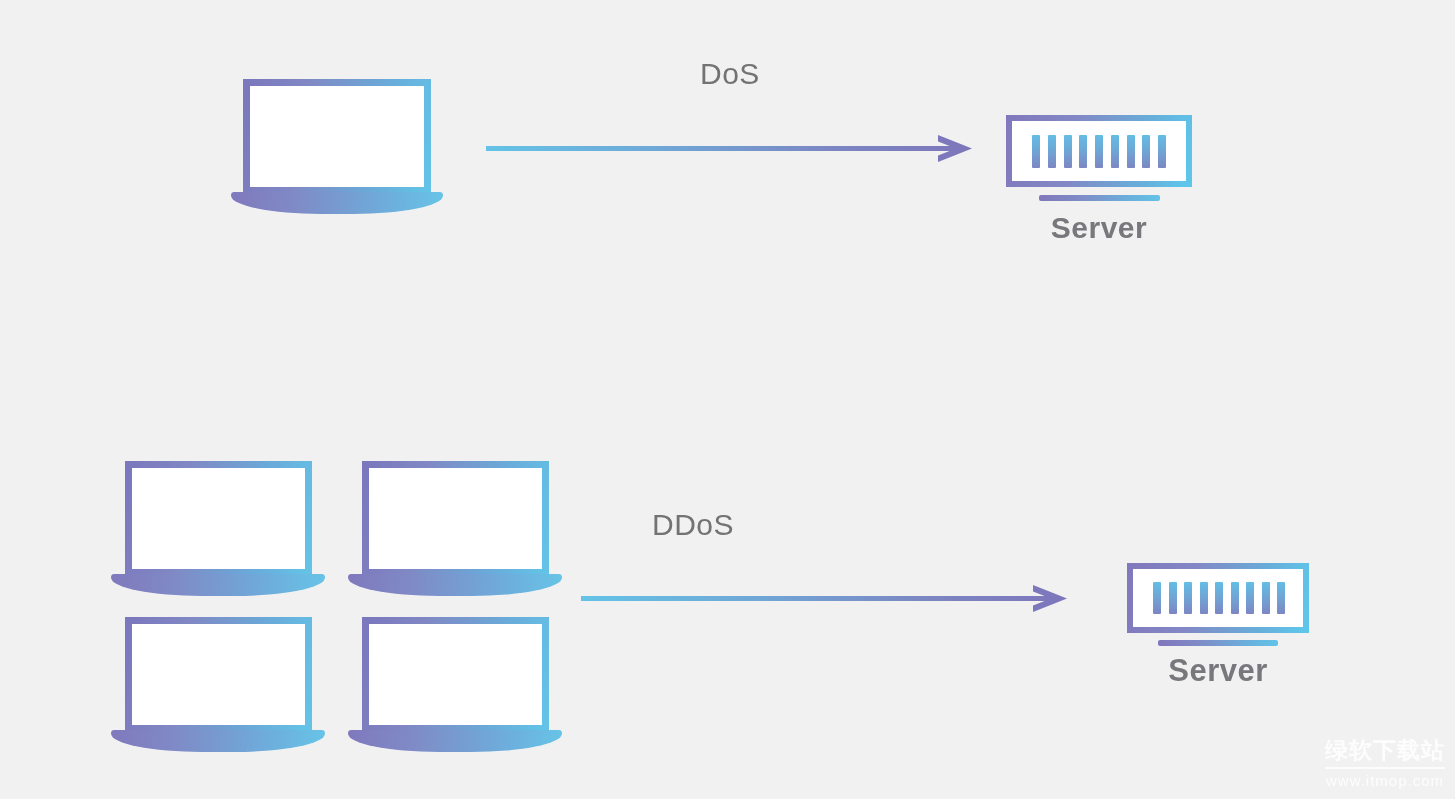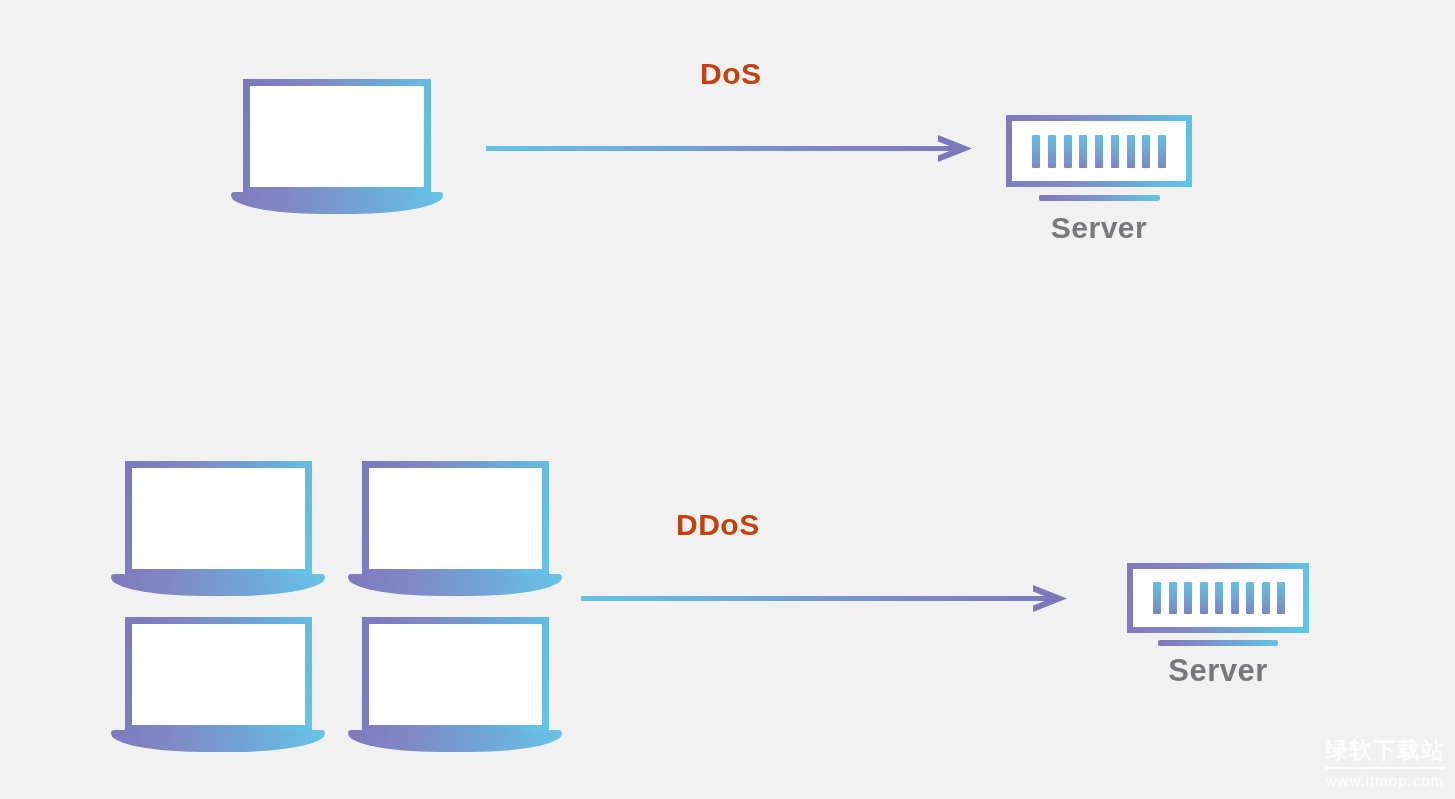--- a/index.html
+++ b/index.html
@@ -82,22 +82,22 @@
     text-align: center;
   }
 
   
   .arrow {
     position: absolute;
   }
   .arrow svg { display: block; }
   .arrow-label {
     position: absolute;
-    color: #c2410c;
-    font-weight: bold;
+    color: #737373;
+    font-weight: normal;
     white-space: nowrap;
     letter-spacing: 0.5px;
   }
 
   
   .watermark {
     position: absolute;
     right: 10px;
     bottom: 10px;
     text-align: center;
@@ -188,21 +188,21 @@
           <stop offset="0%" stop-color="#63c3e6"></stop>
           <stop offset="35%" stop-color="#6fa9d8"></stop>
           <stop offset="75%" stop-color="#7c85c2"></stop>
           <stop offset="100%" stop-color="#7d78bc"></stop>
         </linearGradient>
       </defs>
       <rect x="0" y="15" width="470" height="5" fill="url(#gradArrowDdos)"></rect>
       <path d="M 452 4 L 486 17.5 L 452 31 L 452 24.5 L 470 17.5 L 452 10.5 Z" fill="#7d78bc"></path>
     </svg>
   </div>
-  <div class="arrow-label" style="left:676px; top:508px; font-size:30px;">DDoS</div>
+  <div class="arrow-label" style="left:652px; top:508px; font-size:30px;">DDoS</div>
 
   <div class="server" style="left:1127px; top:563px; width:182px; height:70px;">
     <div class="server-box" style="width:182px; height:70px; border-width:6px;"></div>
     <div class="server-bars" style="left:26px; top:19px; width:132px; height:32px;">
       <div class="server-bar" style="width:8px;"></div>
       <div class="server-bar" style="width:8px;"></div>
       <div class="server-bar" style="width:8px;"></div>
       <div class="server-bar" style="width:8px;"></div>
       <div class="server-bar" style="width:8px;"></div>
       <div class="server-bar" style="width:8px;"></div>

